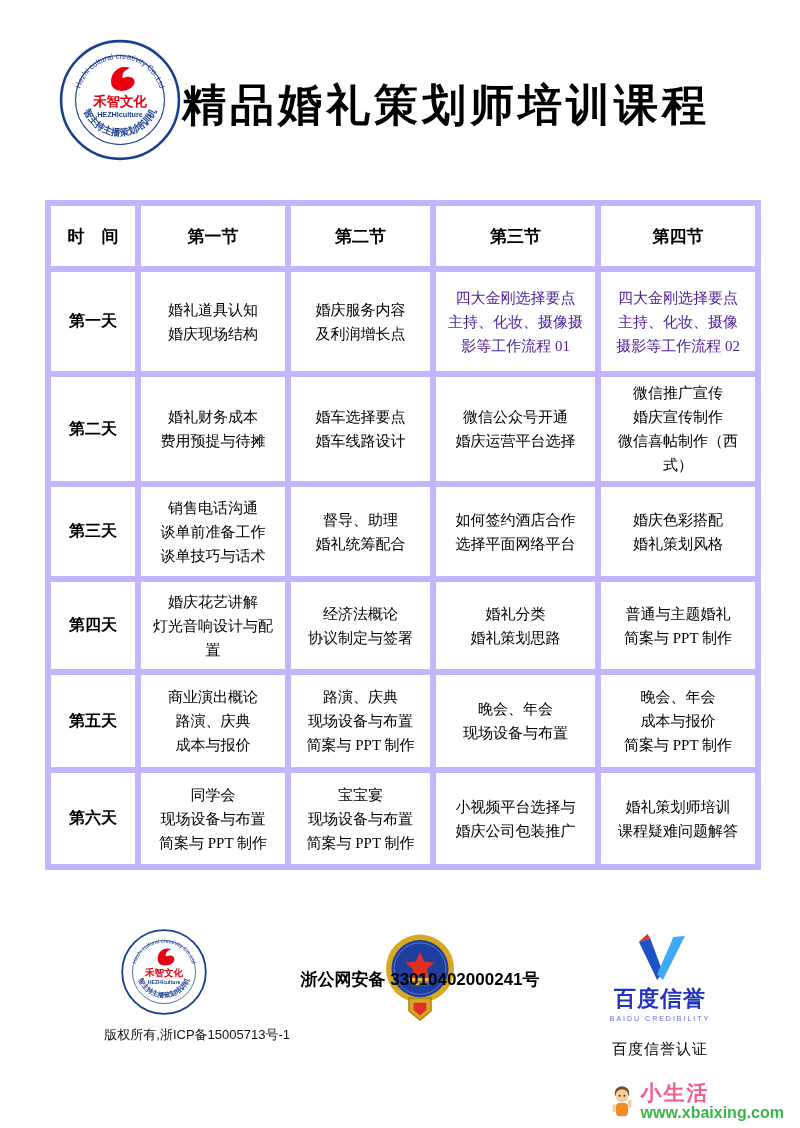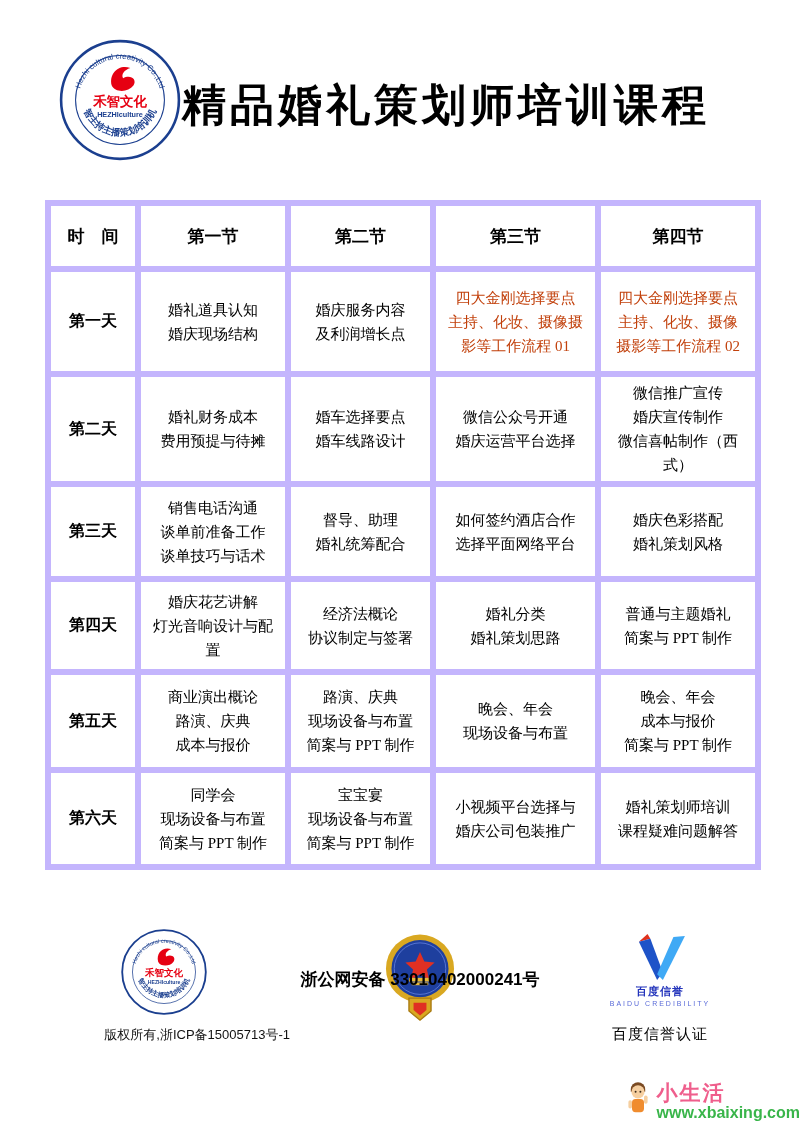--- a/index.html
+++ b/index.html
@@ -41,47 +41,47 @@
   .course-table tbody tr:nth-child(3) { height: 95px; }
   .course-table tbody tr:nth-child(4) { height: 93px; }
   .course-table tbody tr:nth-child(5) { height: 98px; }
   .course-table tbody tr:nth-child(6) { height: 97px; }
   .course-table th { font-size: 17px; font-weight: 700; }
   .course-table td.day { font-size: 16px; font-weight: 700; }
   .course-table td.cell {
     font-size: 15px; line-height: 1.6;
     white-space: pre-line;
   }
-  .course-table td.cell.hl { color: #c2410c; }
+  .course-table td.cell.hl { color: #4c1d95; }
 
   
   .copyright {
     position: absolute; left: 40px; top: 1026px; width: 250px;
     text-align: right; font-size: 13px; color: #111;
     font-family: "Liberation Sans", sans-serif;
   }
   .police-badge { position: absolute; left: 378px; top: 930px; width: 84px; height: 92px; }
   .police-record {
     position: absolute; left: 290px; top: 968px; width: 260px;
     text-align: center; font-size: 17px; font-weight: 700; color: #000;
     font-family: "Liberation Sans", sans-serif;
   }
   .baidu-block {
     position: absolute; left: 590px; top: 934px; width: 140px;
     text-align: center; font-family: "Liberation Sans", sans-serif;
   }
   .baidu-mark { width: 58px; height: 48px; margin: 0 auto 2px auto; display:block; }
-  .baidu-name { font-size: 11px; font-weight: 700; color: #2233bb; letter-spacing: 1px; }
+  .baidu-name { font-size: 22px; font-weight: 700; color: #2233bb; letter-spacing: 1px; }
   .baidu-en { font-size: 7px; color: #5a6bd8; letter-spacing: 2px; margin-top: 1px; }
   .baidu-cert { font-size: 15px; color: #000; margin-top: 18px; letter-spacing: 1px; }
 
   
   .watermark {
-    position: absolute; right: 0; bottom: 4px;
-    display: flex; align-items: flex-start; gap: 4px;
+    position: absolute; right: 16px; bottom: 4px;
+    display: flex; align-items: center; gap: 4px;
     font-family: "Liberation Sans", sans-serif;
   }
   .mascot { width: 30px; height: 36px; }
   .wm-text { display: flex; flex-direction: column; line-height: 1.1; padding-bottom: 2px; }
   .wm-name { font-size: 21px; font-weight: 700; color: #ef5e8c; letter-spacing: 2px; }
   .wm-url { font-size: 16px; font-weight: 700; color: #39b54a; text-decoration: none; }
 </style>
 </head>
 <body>
 

